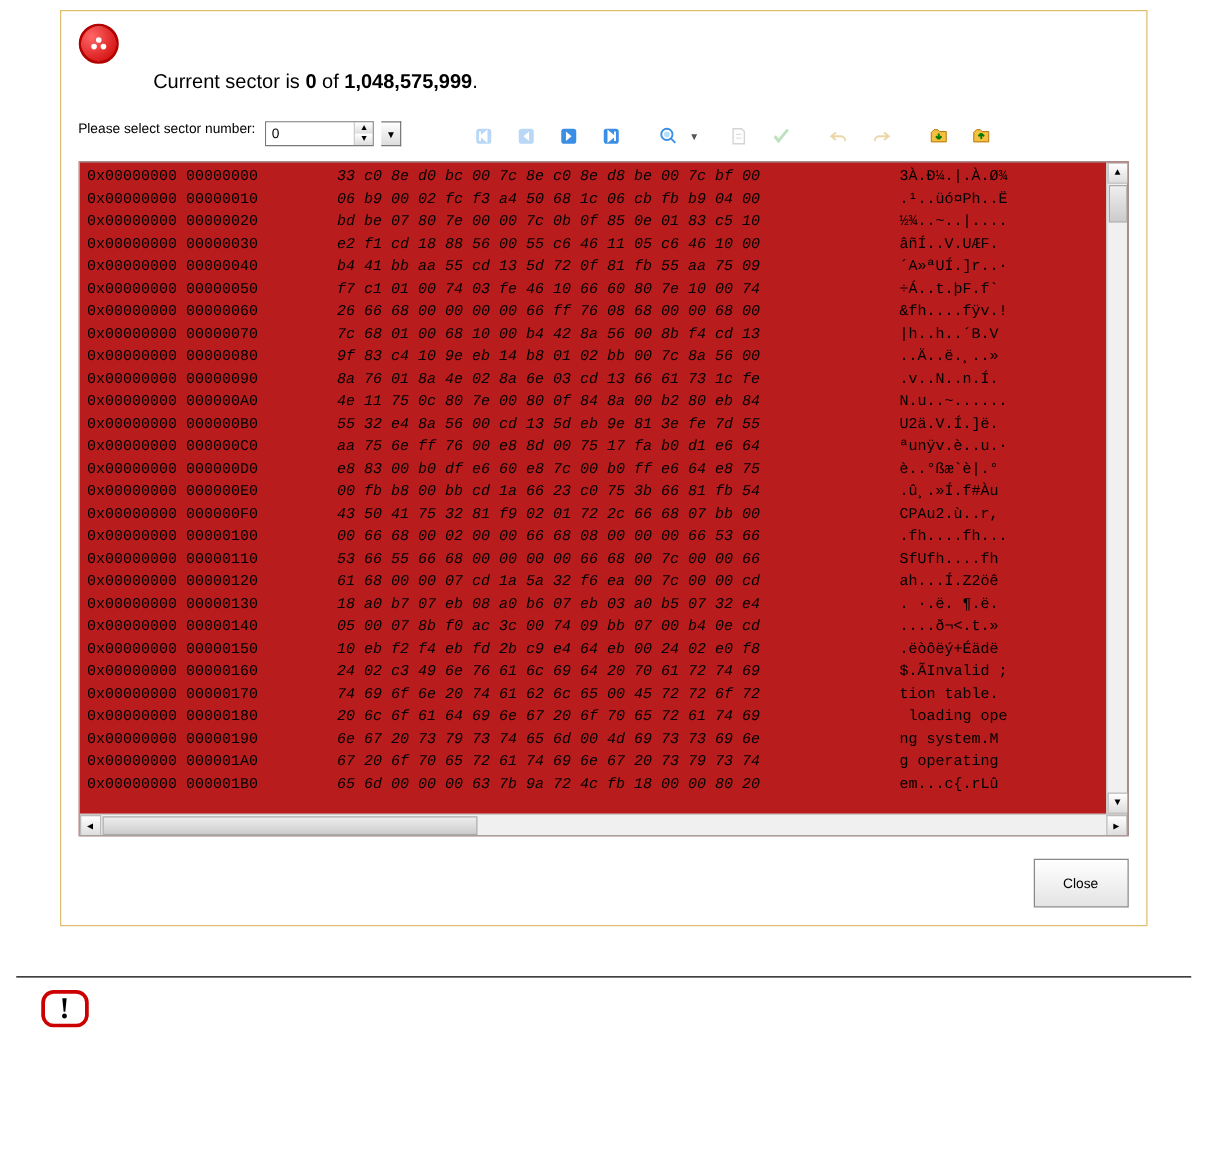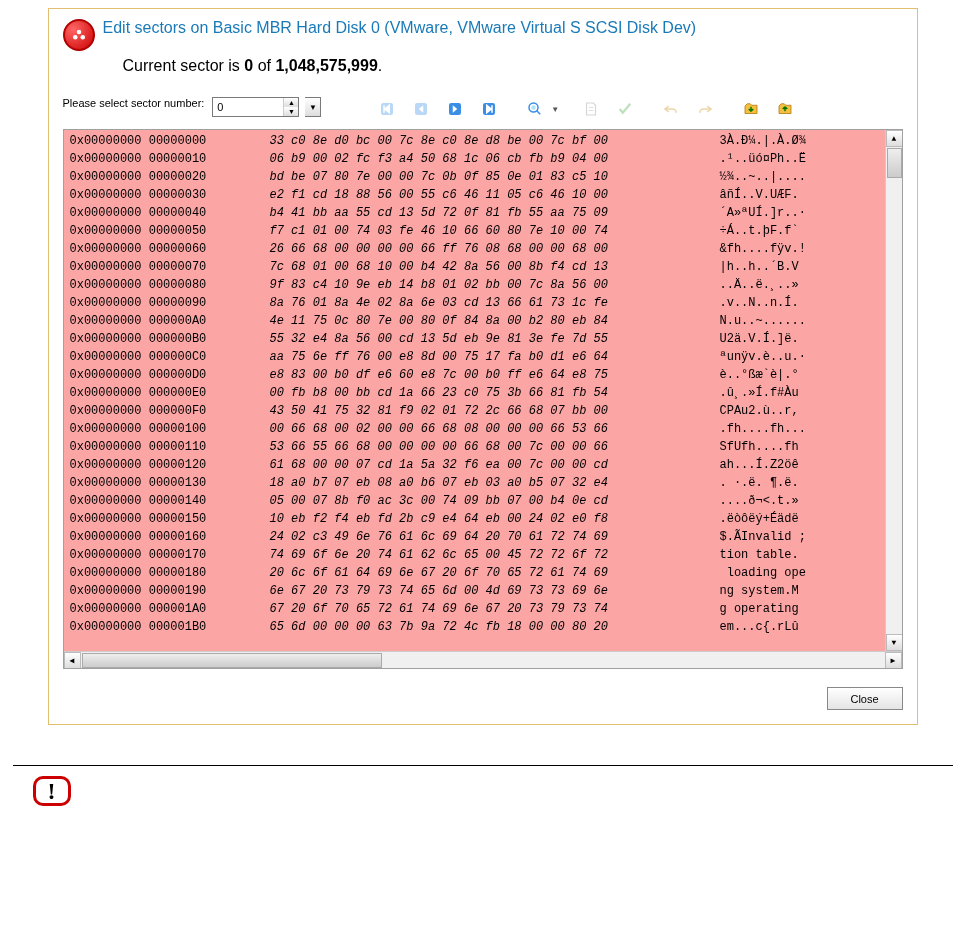--- a/index.html
+++ b/index.html
@@ -54,21 +54,21 @@
     display: inline-flex; align-items: center; justify-content: center;
     cursor: pointer; border-radius: 3px;
   }
   .tool-btn svg { width: 18px; height: 18px; }
   .disabled svg { opacity: 0.35; }
   .tool-sep { width: 6px; }
   .drop-arrow { font-size: 8px; margin-left: 2px; color: #555; }
   .search-combo { display: inline-flex; align-items: center; }
 
   .hex-area {
-    border: 1px solid #a0a0a0; background: #fca5a5;
+    border: 1px solid #a0a0a0; background: #b91c1c;
     height: 540px; overflow: hidden;
     font-family: 'Courier New', monospace; font-size: 12px;
     position: relative;
     display: flex; flex-direction: column;
   }
   .hex-scroll {
     flex: 1; overflow: hidden; padding: 2px 0 2px 6px;
     white-space: pre; line-height: 18px;
   }
   .hex-row { display: flex; }
@@ -94,21 +94,21 @@
     height: 17px; background: #f0f0f0; border-top: 1px solid #ccc;
     display: flex; align-items: stretch;
   }
   .hscroll .track { flex: 1; }
   .hscroll .thumb {
     width: 300px; height: 15px; margin: 1px;
     background: linear-gradient(#eee,#ccc); border: 1px solid #aaa;
   }
   .close-row { display: flex; justify-content: flex-end; padding-top: 18px; }
   .close-btn {
-    width: 76px; height: 23px; border: 1px solid #888;
+    width: 76px; height: 39px; border: 1px solid #888;
     background: linear-gradient(#fff,#e4e4e4); font-size: 11px; cursor: pointer;
   }
 
   .below-line {
     width: 940px; margin: 40px auto 0; border-top: 1px solid #000;
     padding-top: 10px; padding-left: 20px;
   }
   .warn-box {
     width: 38px; height: 30px; border: 3px solid #cc0000; border-radius: 10px;
     display: flex; align-items: center; justify-content: center;
@@ -121,21 +121,20 @@
 <div class="dialog">
 
   <div class="header-row">
     <div class="app-icon">
       <svg viewBox="0 0 24 24" fill="#fff">
           <circle cx="12" cy="8" r="3"></circle>
           <circle cx="7" cy="15" r="3"></circle>
           <circle cx="17" cy="15" r="3"></circle>
         </svg>
     </div>
-    <div class="title">Edit sectors on Basic MBR Hard Disk 0 (VMware, VMware Virtual S SCSI Disk Dev)</div>
   </div>
 
   <div class="subhead">
     <span>Current sector is </span><b>0</b><span> of </span><b>1,048,575,999</b><span>.</span>
   </div>
 
   <div class="toolbar-row">
     <span class="sector-label">Please select sector number:</span>
     <span class="sector-input-wrap">
       <input class="sector-input" value="0" style="">

